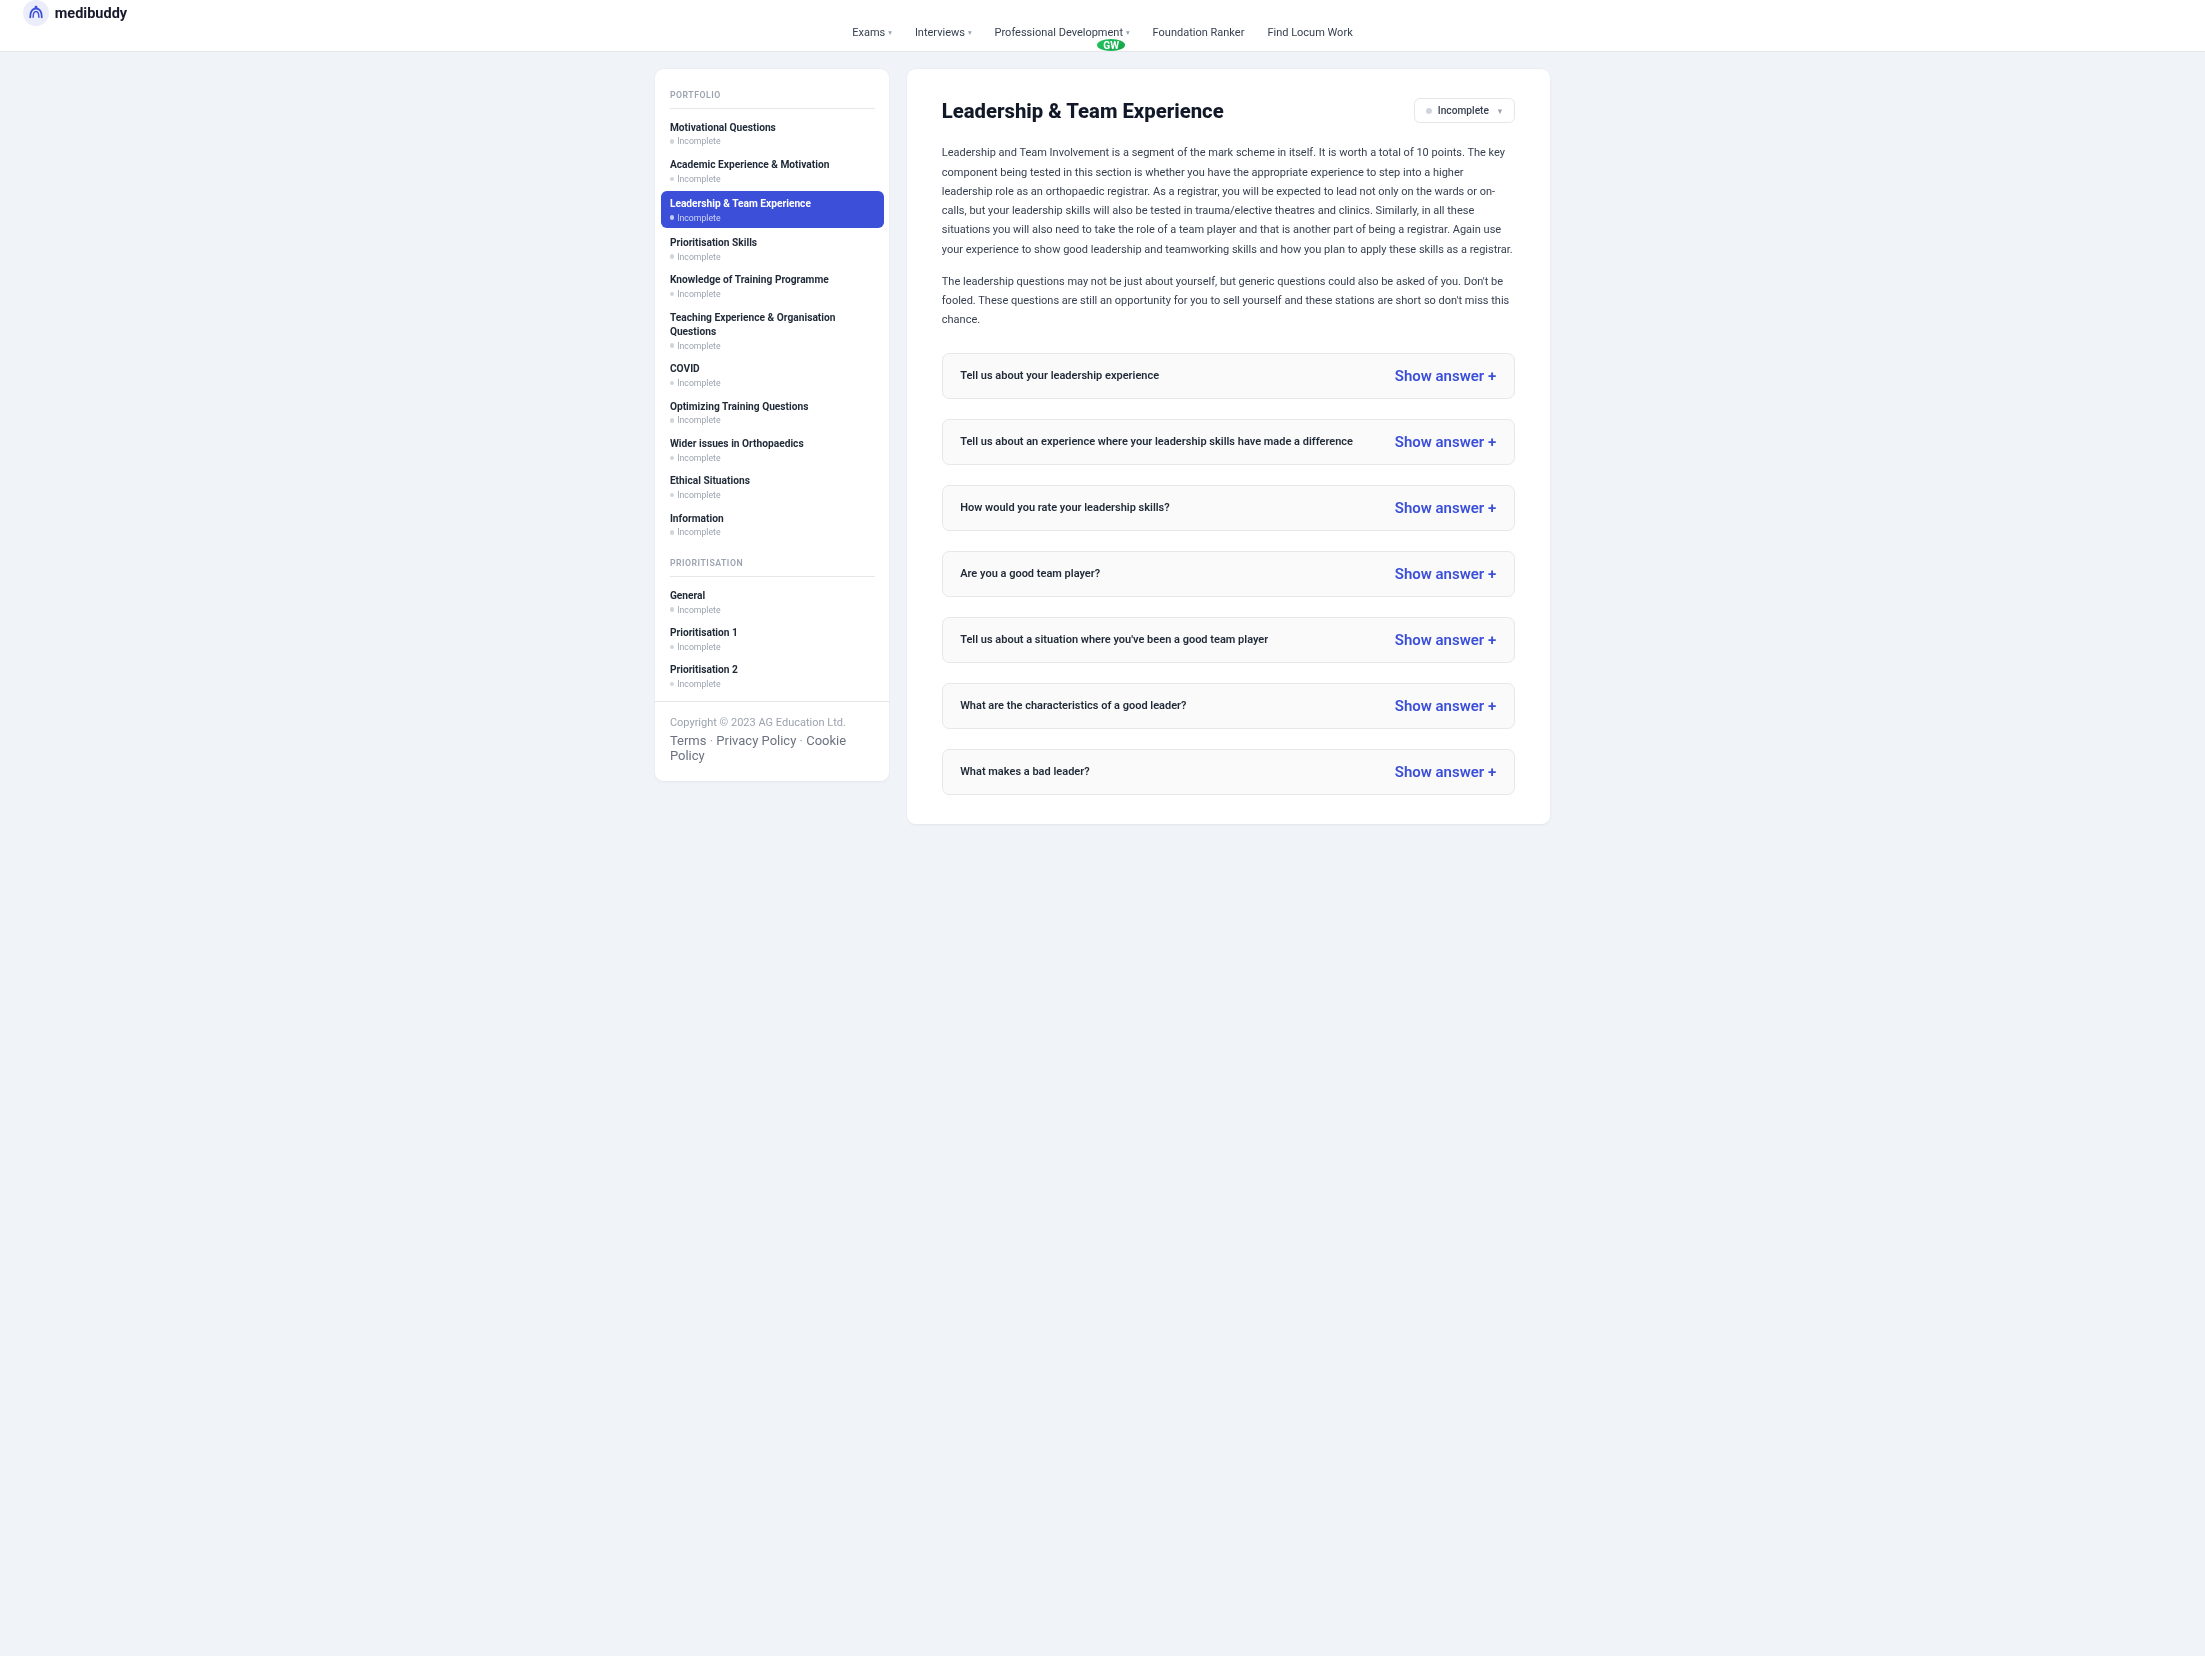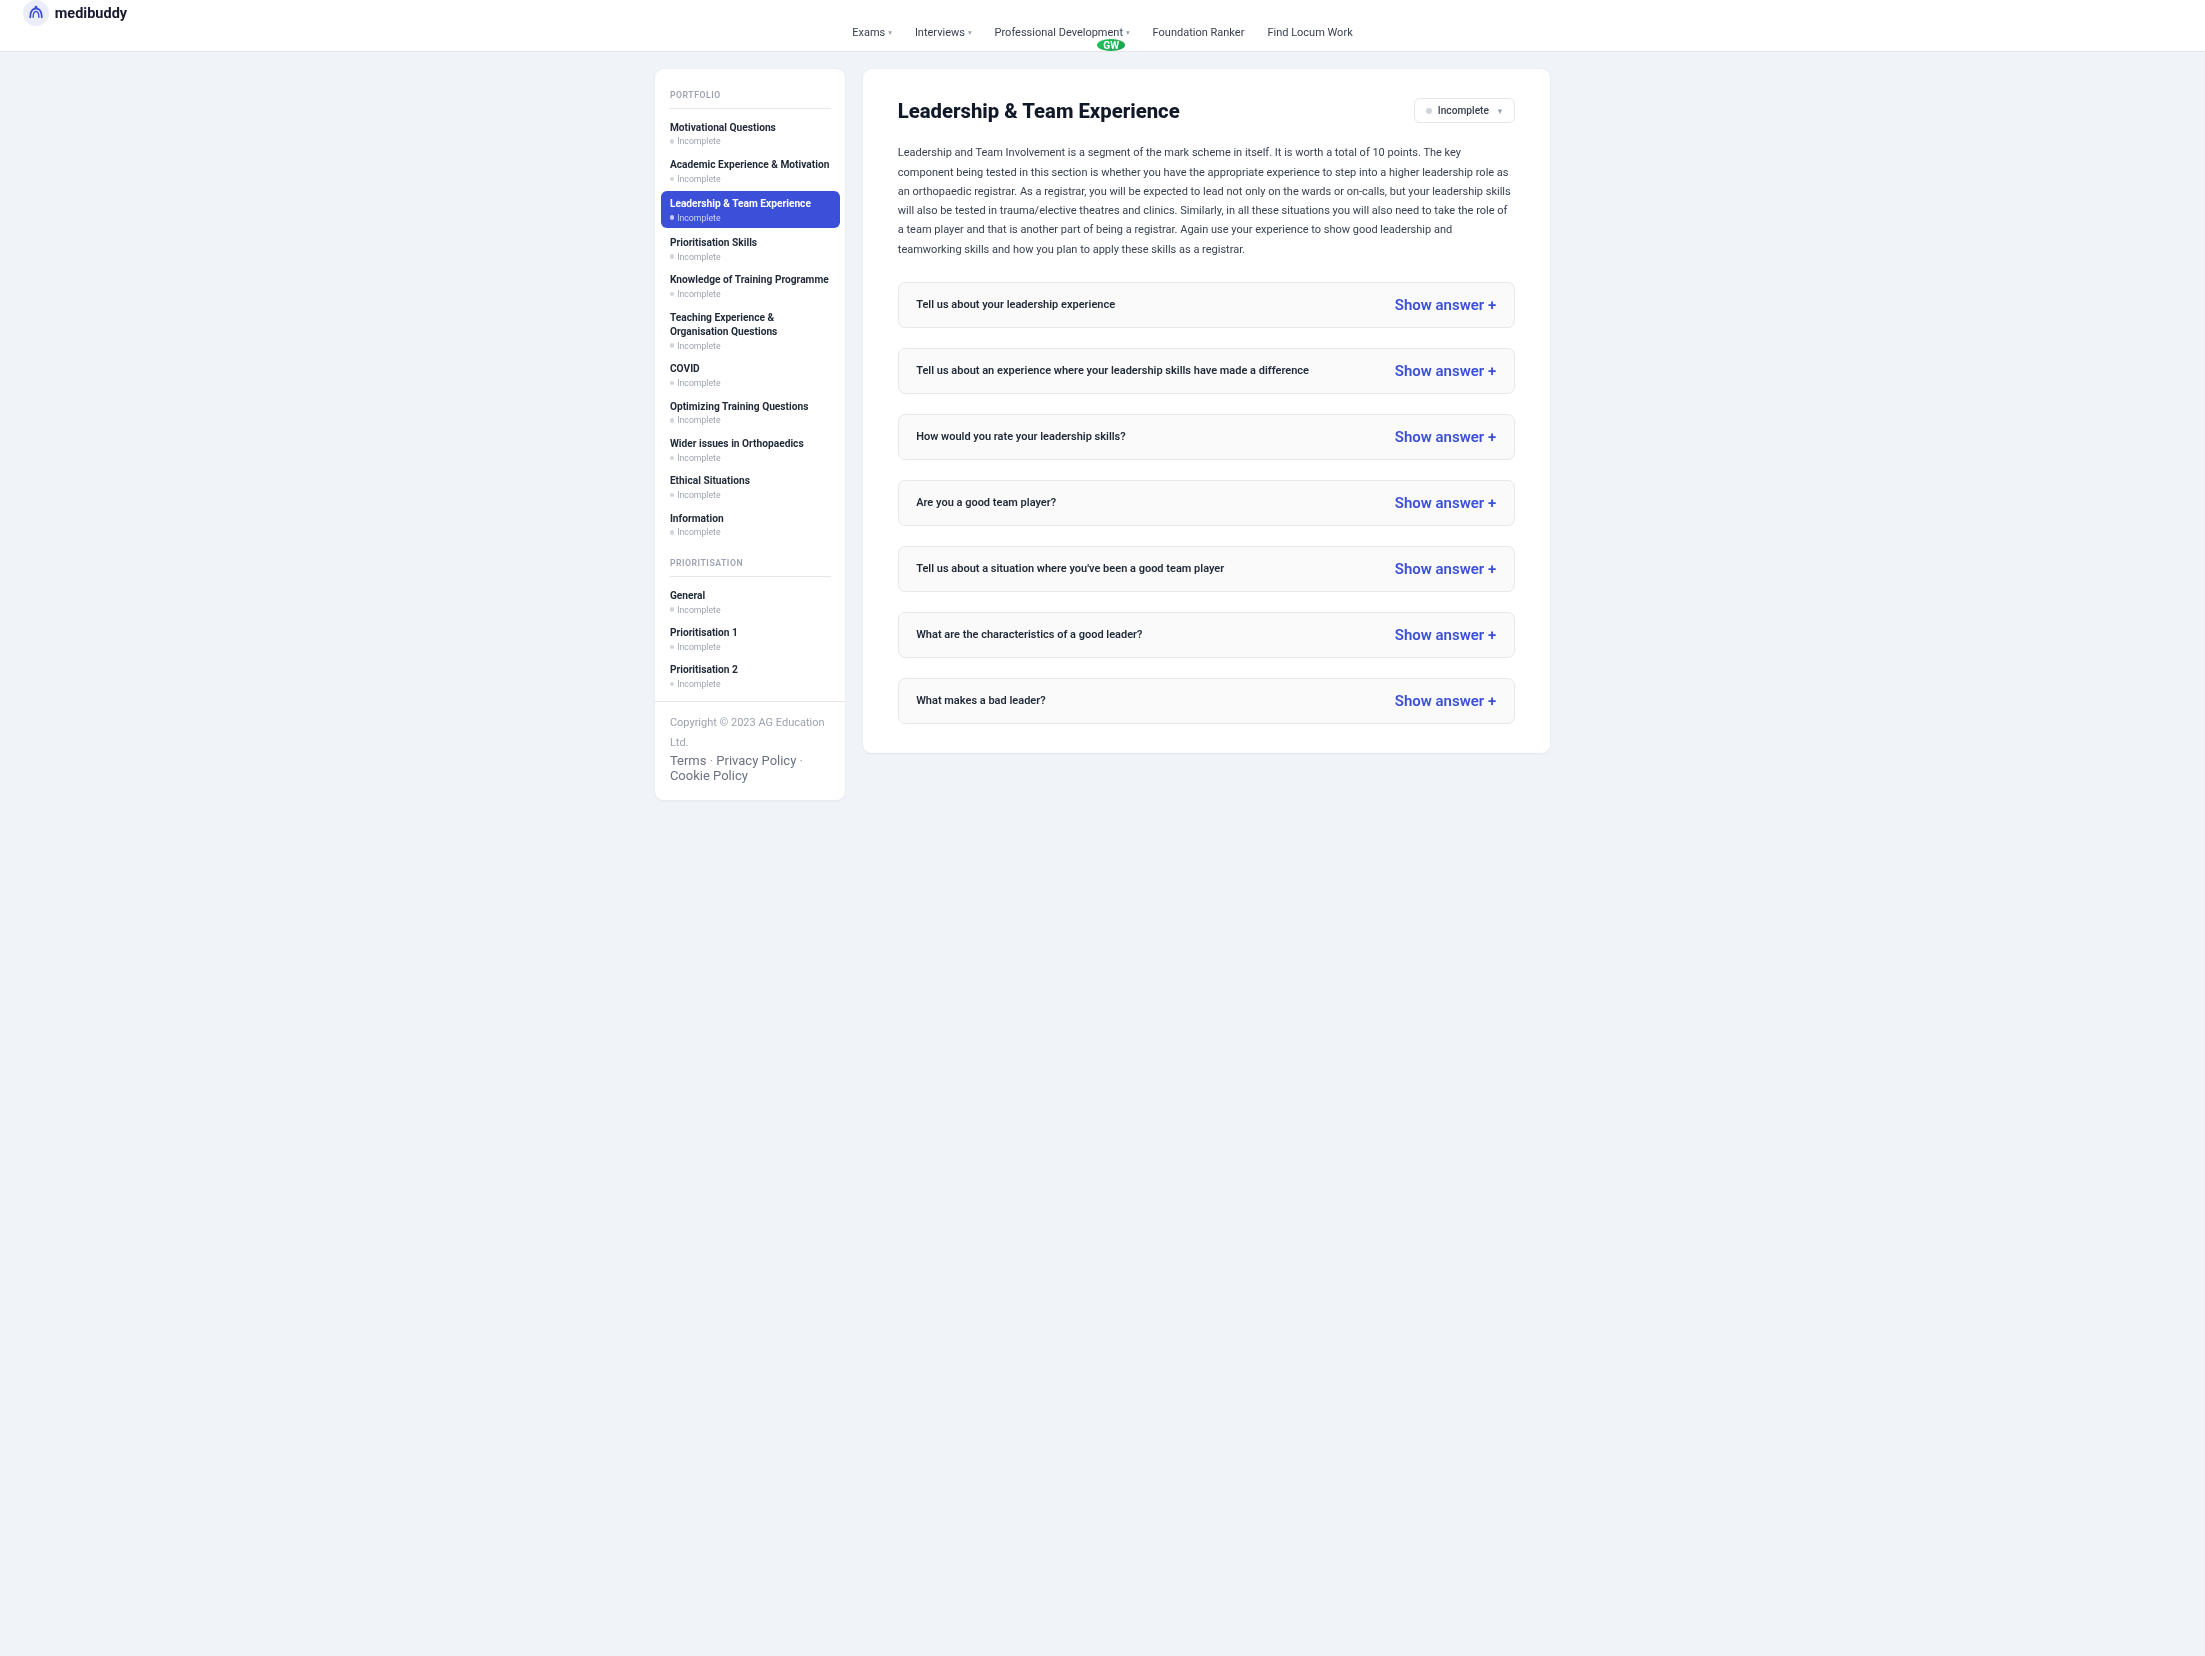--- a/index.html
+++ b/index.html
@@ -73,21 +73,21 @@
       display: flex;
       max-width: 929px;
       margin: 0 auto;
       padding: 17.4px 17.4px;
       gap: 17.4px;
       min-height: calc(100vh - 52px);
     }
 
     
     .sidebar {
-      width: 190px;
+      width: 234px;
       flex-shrink: 0;
       background: #fff;
       border-radius: 8.7px;
       padding: 14.5px 0 14.5px 0;
       box-shadow: 0 0.7px 2.9px rgba(0,0,0,0.06);
       align-self: flex-start;
       position: sticky;
       top: 65px;
       max-height: calc(100vh - 73px);
       overflow-y: auto;
@@ -412,20 +412,21 @@
       <div class="page-header">
         <h1 class="page-title">Leadership &amp; Team Experience</h1>
         <div class="status-badge">
           <span class="status-badge-dot"></span>
           <span>Incomplete</span>
           <span class="status-badge-chevron">▾</span>
         </div>
       </div>
 
       <p class="description">Leadership and Team Involvement is a segment of the mark scheme in itself. It is worth a total of 10 points. The key component being tested in this section is whether you have the appropriate experience to step into a higher leadership role as an orthopaedic registrar. As a registrar, you will be expected to lead not only on the wards or on-calls, but your leadership skills will also be tested in trauma/elective theatres and clinics. Similarly, in all these situations you will also need to take the role of a team player and that is another part of being a registrar. Again use your experience to show good leadership and teamworking skills and how you plan to apply these skills as a registrar.</p>
+      <p class="description">The leadership questions may not be just about yourself, but generic questions could also be asked of you. Don't be fooled. These questions are still an opportunity for you to sell yourself and these stations are short so don't miss this chance.</p>
 
       <div class="questions-list">
 
         <div class="question-item">
           <span class="question-text">Tell us about your leadership experience</span>
           <span class="show-answer-btn">Show answer +</span>
         </div>
 
         <div class="question-item">
           <span class="question-text">Tell us about an experience where your leadership skills have made a difference</span>

